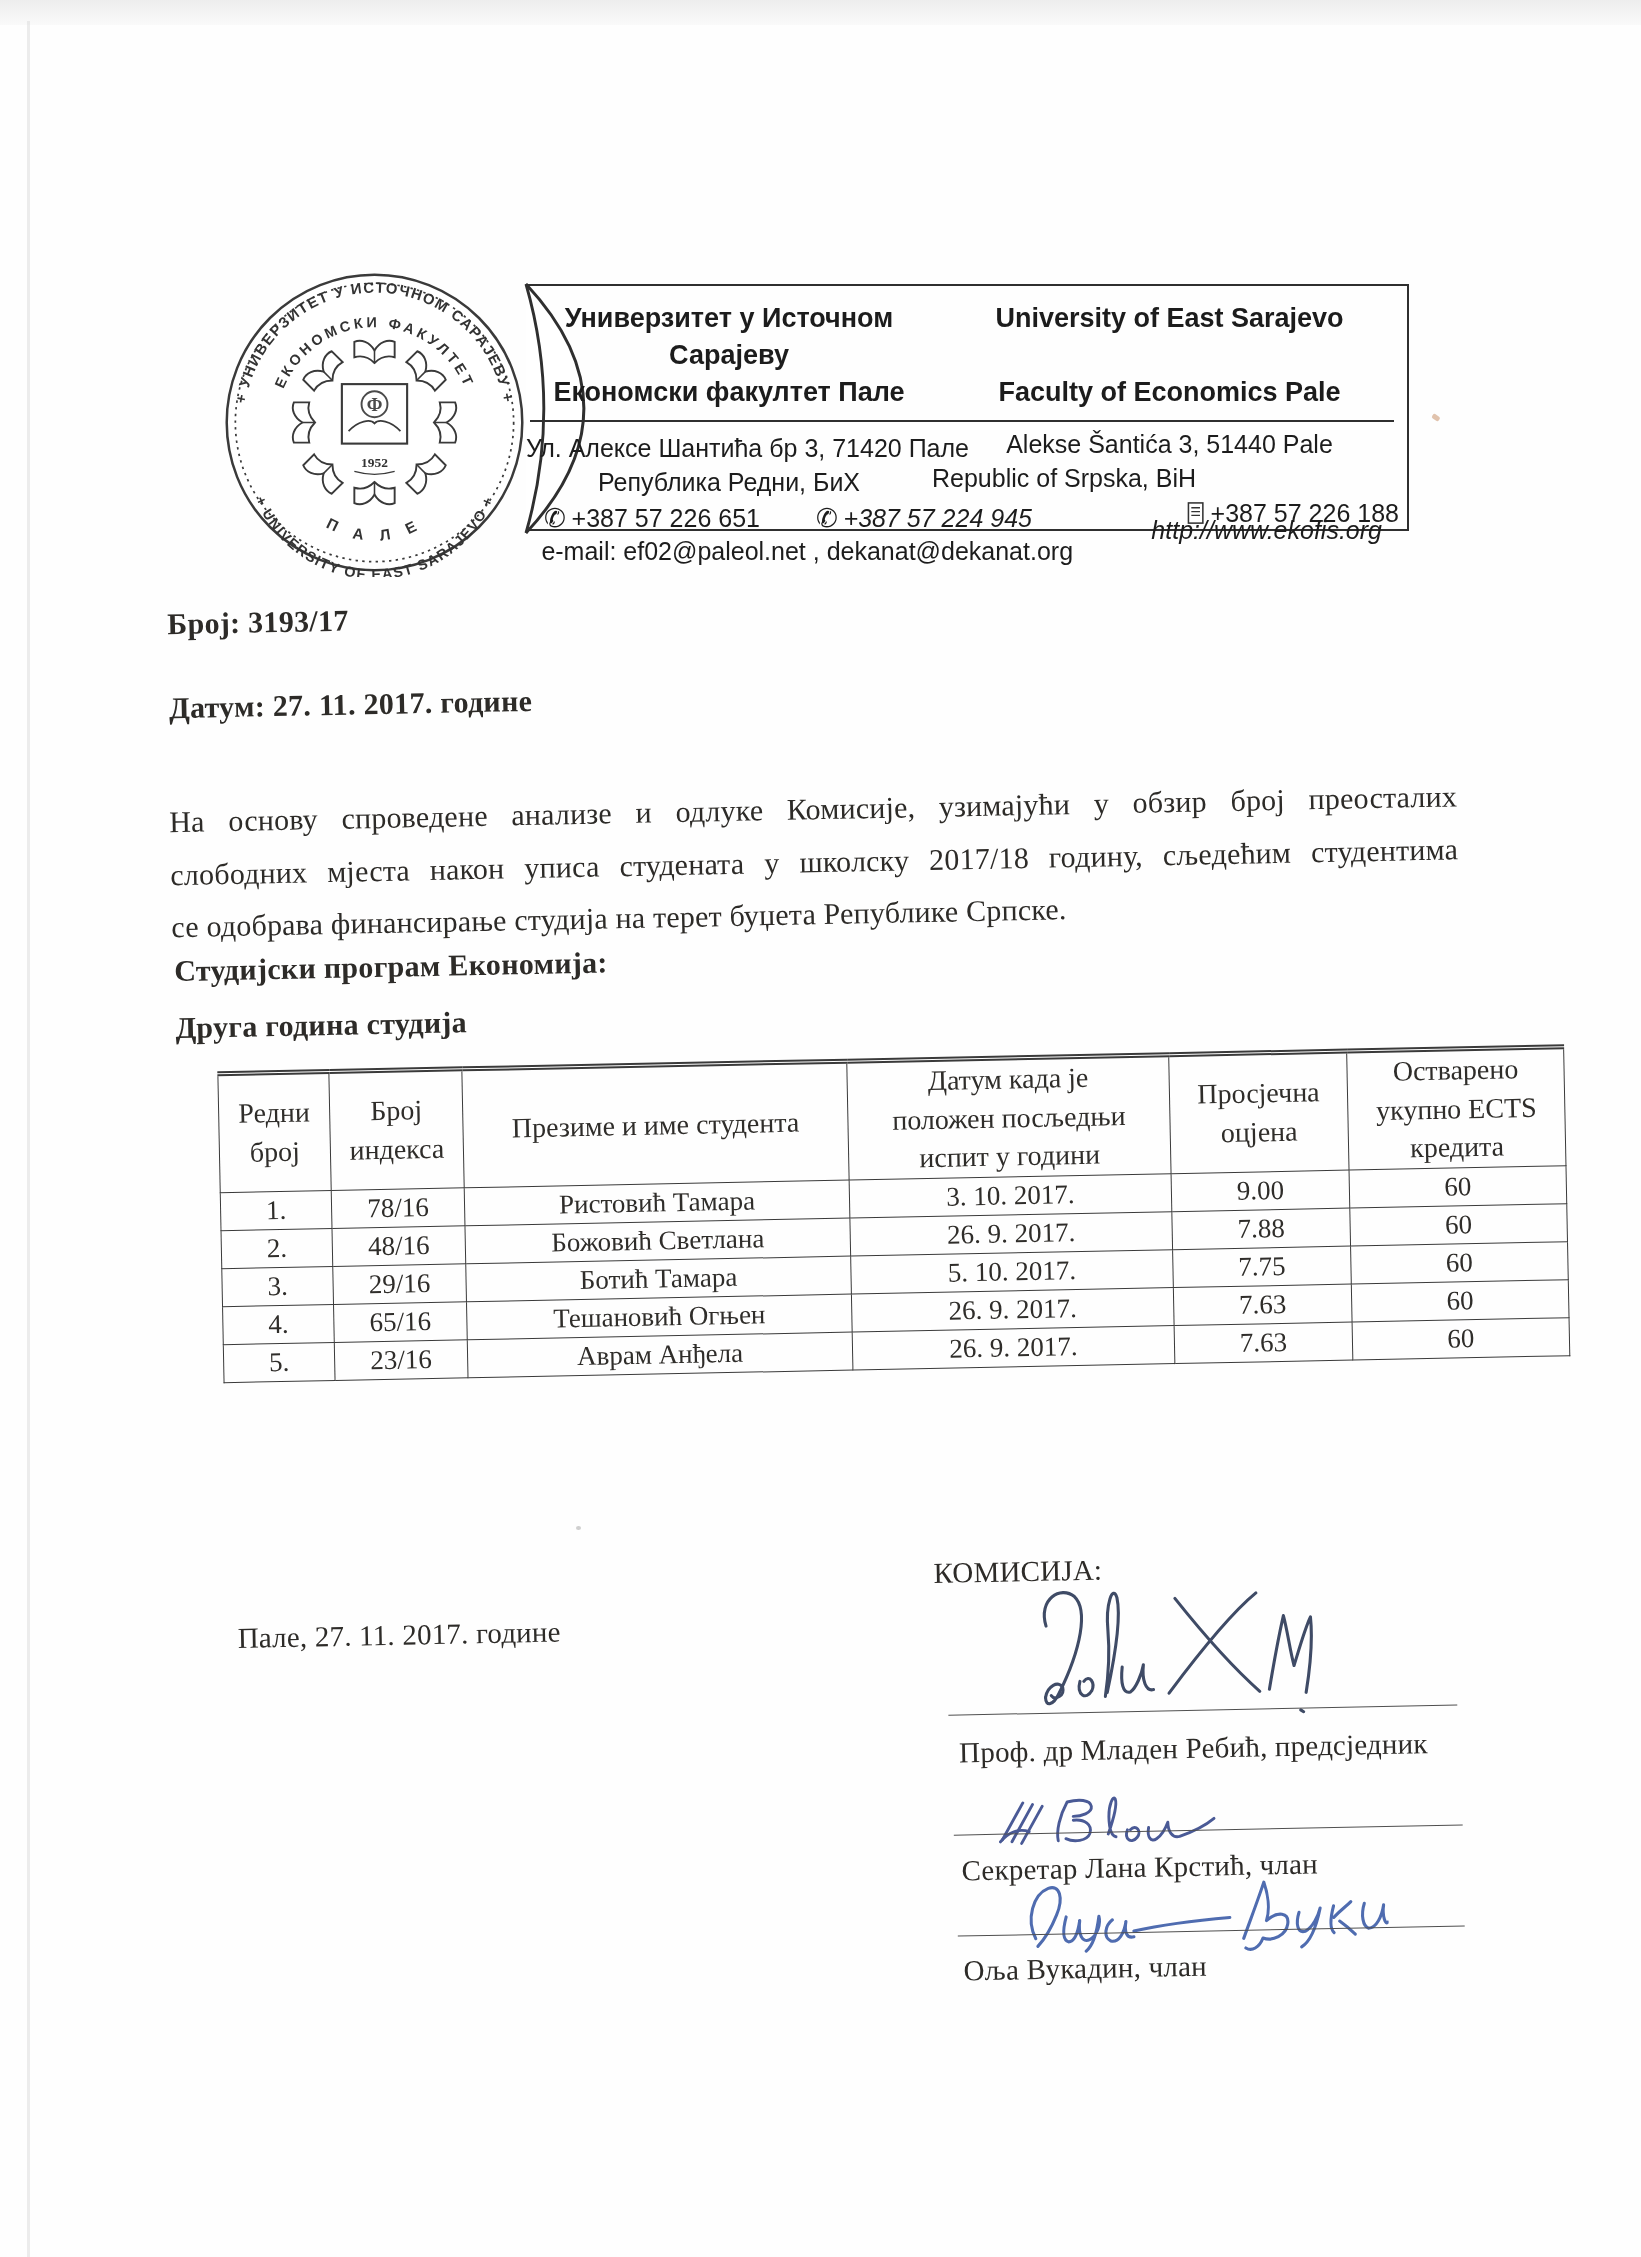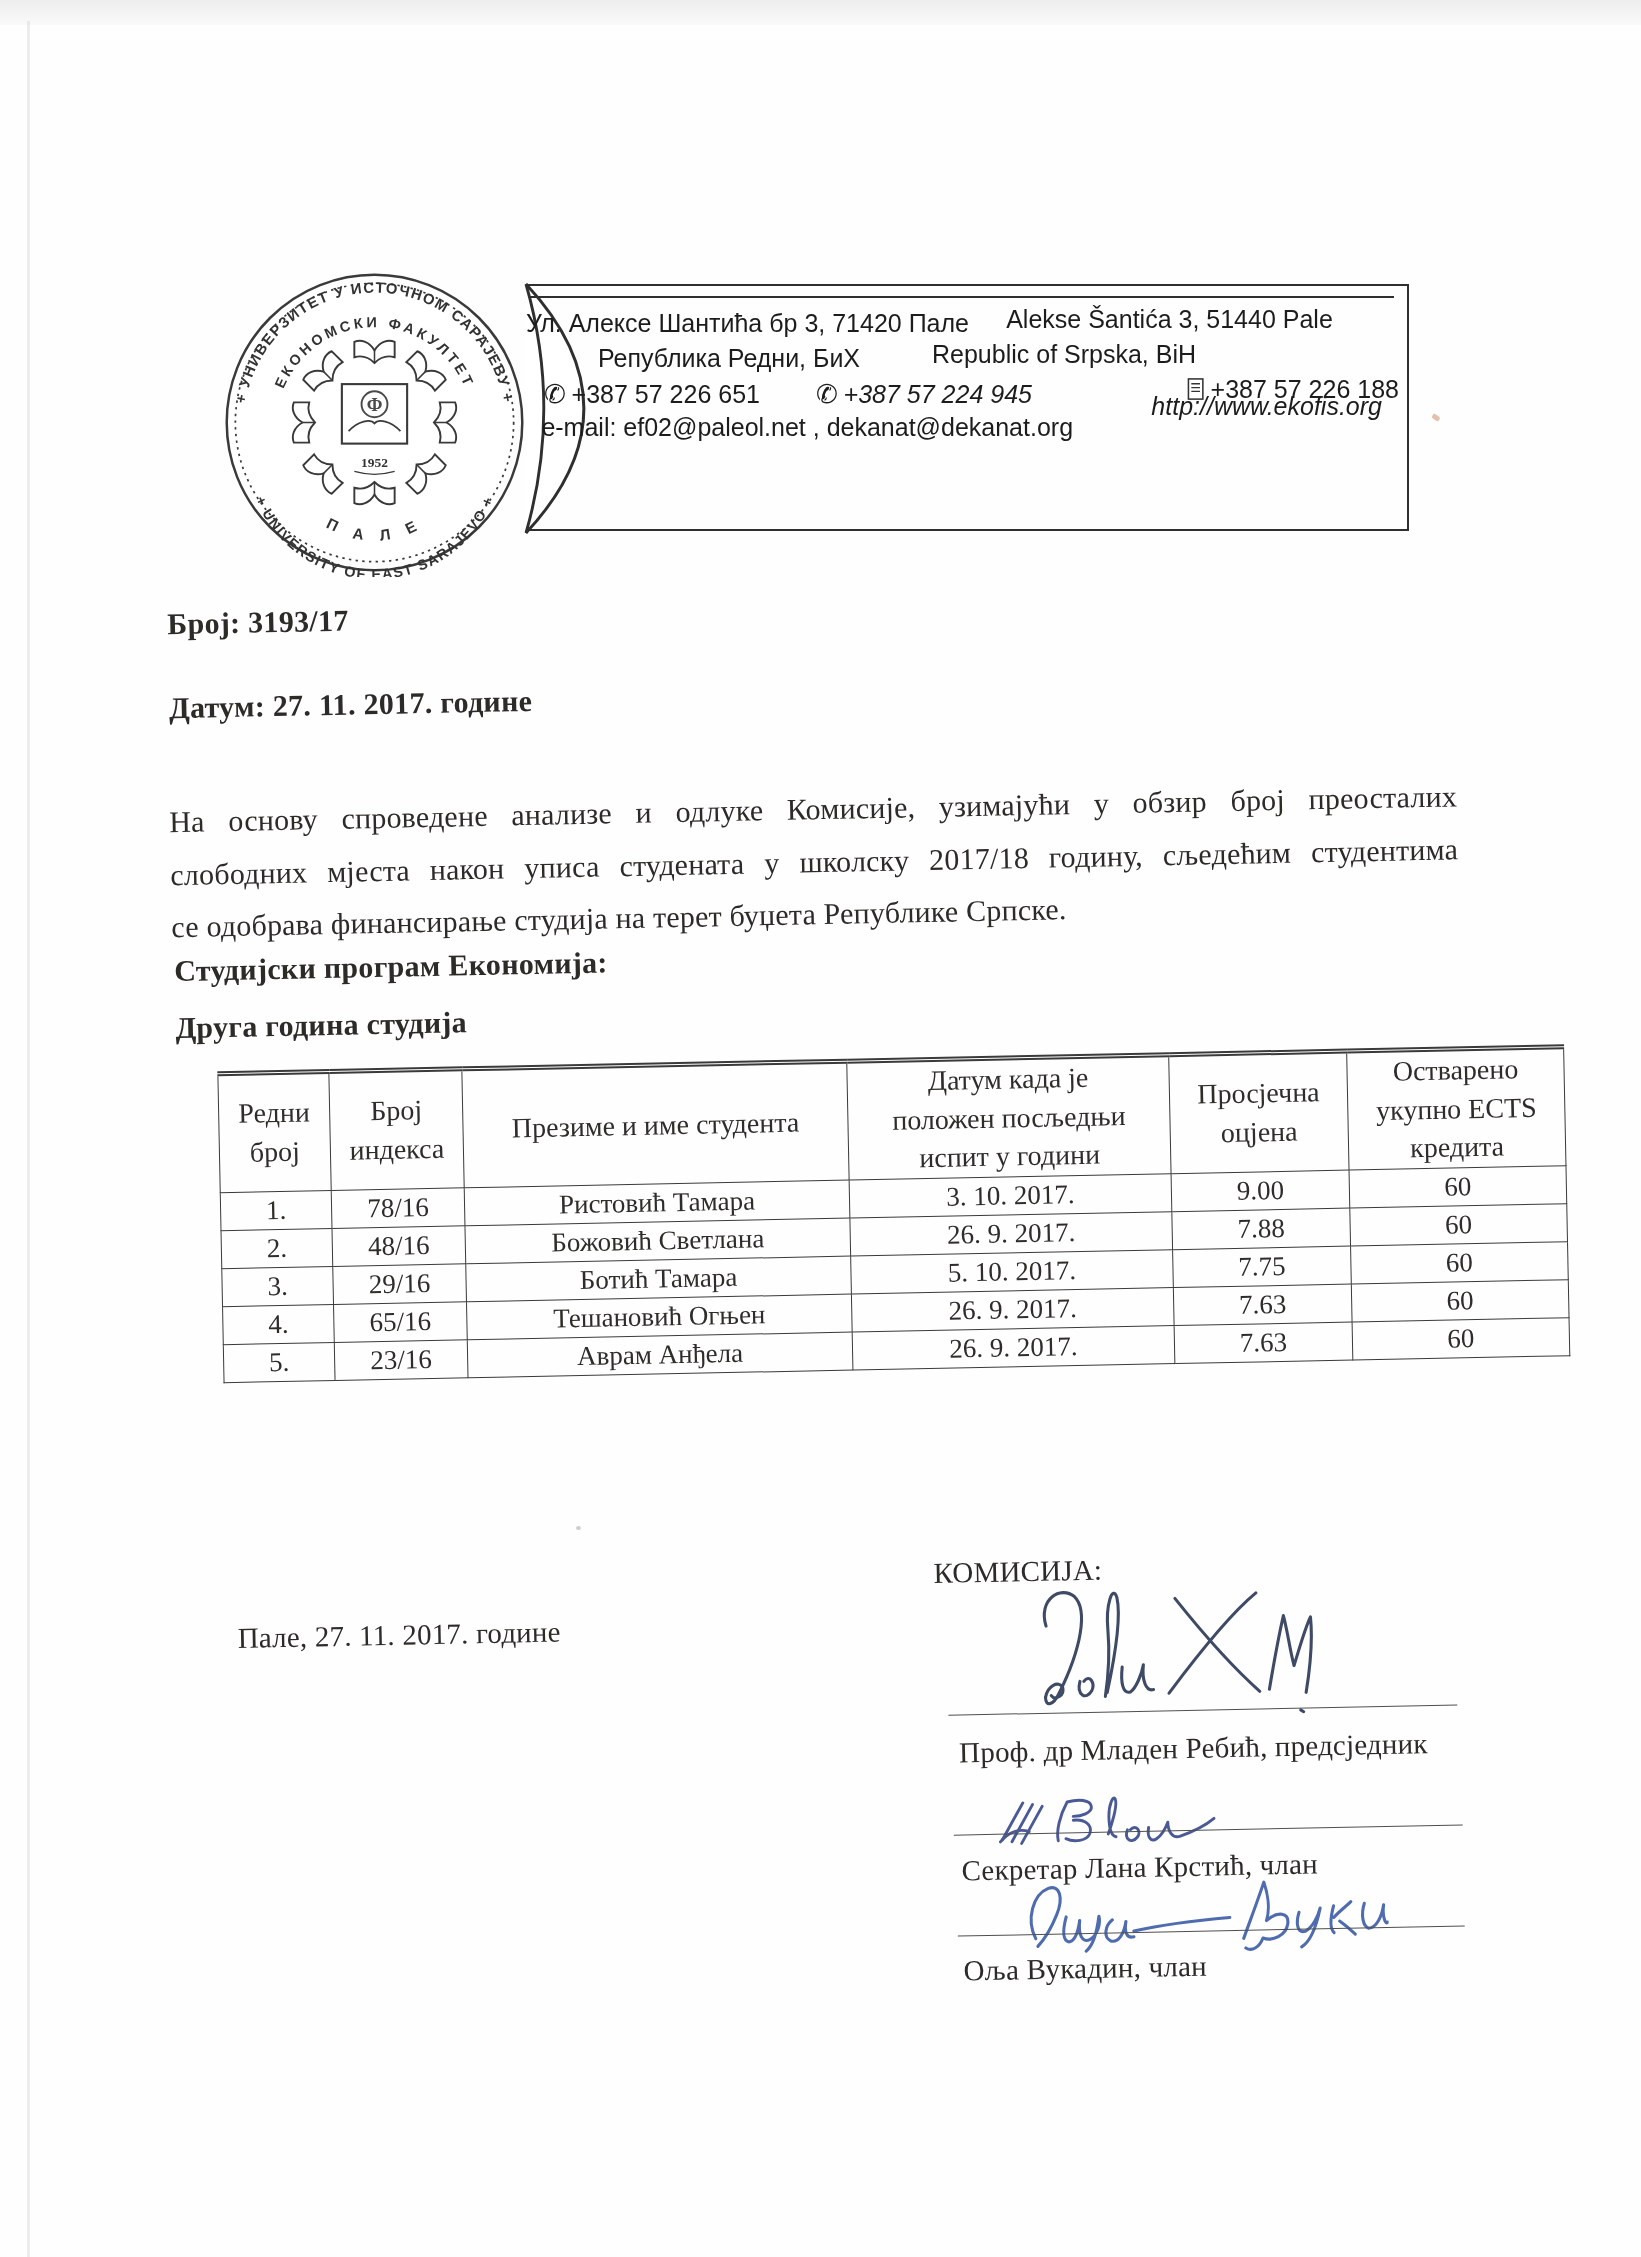--- a/index.html
+++ b/index.html
@@ -112,20 +112,26 @@
       <text x="161" y="207" text-anchor="middle" font-family="Liberation Serif, serif" font-size="14" font-weight="bold" fill="#333">1952</text>
       <path d="M140,212 Q161,218 182,212" fill="none" stroke="#3a3a3a" stroke-width="1.4"></path>
     </svg>
 
     <svg class="crescent" width="193" height="257" viewBox="0 0 200 266">
       <path d="M115,4 Q235,133 115,262" fill="#ffffff" stroke="#2f2f2f" stroke-width="3"></path>
       <path d="M115,4 Q152,133 115,262" fill="#ffffff" stroke="#2f2f2f" stroke-width="3"></path>
     </svg>
 
     <div class="lh-box">
+      <div class="lh-names">
+        <div>Универзитет у Источном Сарајеву</div>
+        <div>University of East Sarajevo</div>
+        <div>Економски факултет Пале</div>
+        <div>Faculty of Economics Pale</div>
+      </div>
       <div class="lh-divider"></div>
       <div class="lh-bottom">
         <div class="lb addr-sr1">Ул. Алексе Шантића бр 3, 71420 Пале</div>
         <div class="lb addr-en1">Alekse Šantića 3, 51440 Pale</div>
         <div class="lb addr-sr2">Република Редни, БиХ</div>
         <div class="lb addr-en2">Republic of Srpska, BiH</div>
         <div class="lb ph1"><span class="phglyph">✆</span><span>+387 57 226 651</span></div>
         <div class="lb ph2"><span class="phglyph">✆</span><span>+387 57 224 945</span></div>
         <div class="lb faxl"><svg class="faxicon" width="19.3" height="25" viewBox="0 0 20 26">
               <rect x="2.5" y="2" width="15" height="21" fill="#fff" stroke="#333" stroke-width="1.6"></rect>

